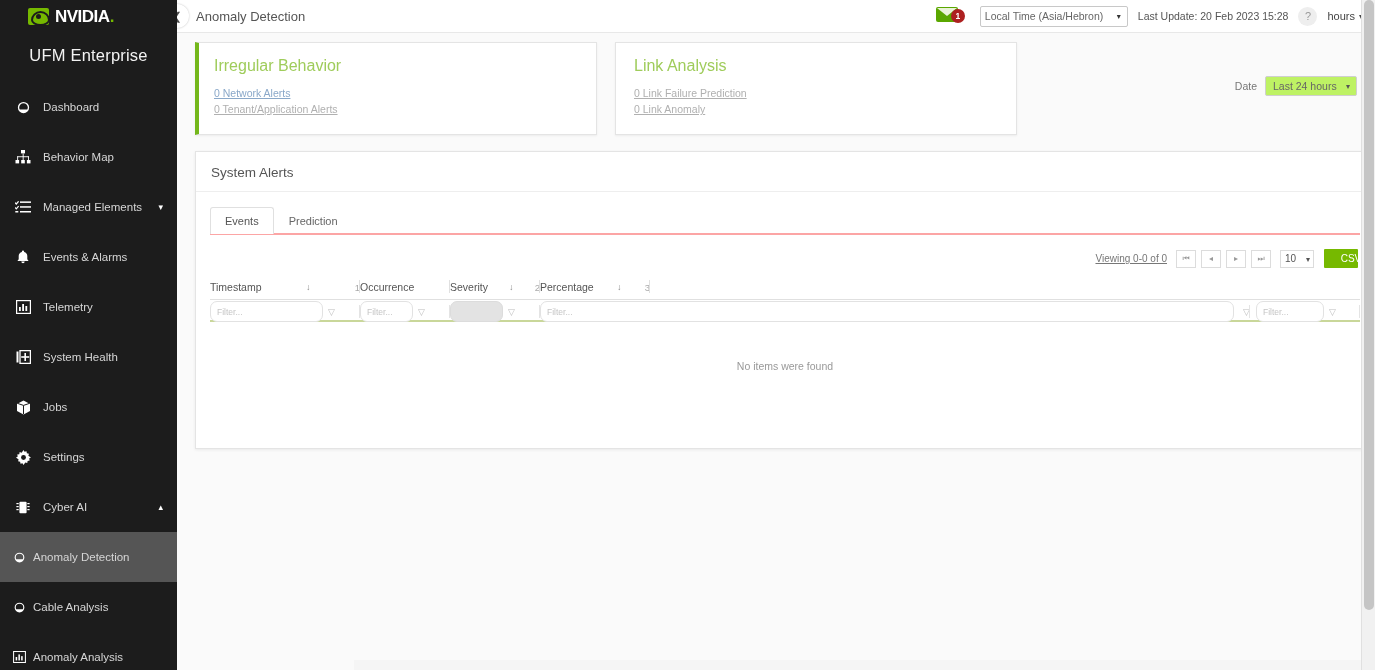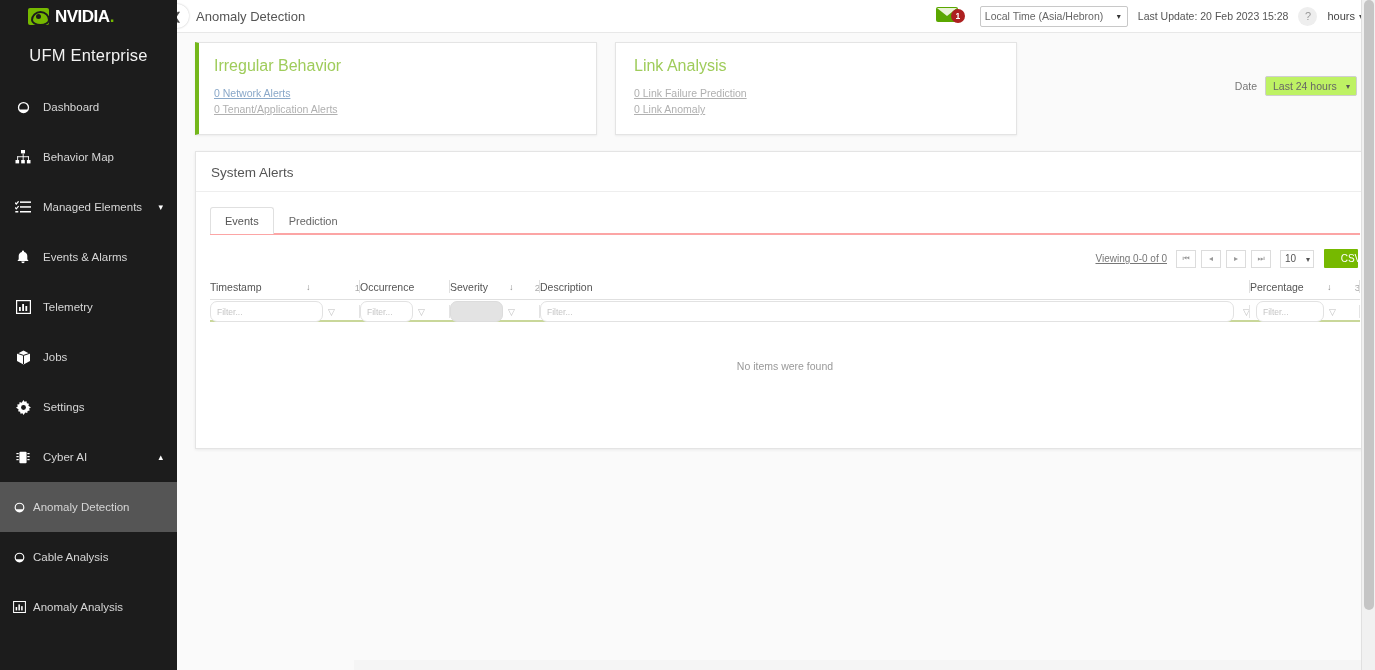--- a/index.html
+++ b/index.html
@@ -494,20 +494,31 @@
       <svg width="15" height="14" viewBox="0 0 15 14" fill="none">
           <rect x="0.6" y="0.6" width="13.8" height="12.8" stroke="#fff" stroke-width="1.2"></rect>
           <rect x="3" y="7" width="1.8" height="4" fill="#fff"></rect>
           <rect x="6.2" y="4" width="1.8" height="7" fill="#fff"></rect>
           <rect x="9.4" y="6" width="1.8" height="5" fill="#fff"></rect>
         </svg>
     </span>
     <span>Telemetry</span>
   </div>
 
+  <div class="nav-item">
+    <span class="ico">
+      <svg width="15" height="14" viewBox="0 0 15 14" fill="none">
+          <rect x="0.5" y="1.5" width="2" height="11" fill="#fff"></rect>
+          <rect x="4" y="0.6" width="10.4" height="12.8" stroke="#fff" stroke-width="1.3"></rect>
+          <rect x="8.4" y="3" width="1.6" height="8" fill="#fff"></rect>
+          <rect x="5.2" y="6.2" width="8" height="1.6" fill="#fff"></rect>
+        </svg>
+    </span>
+    <span>System Health</span>
+  </div>
 
   <div class="nav-item">
     <span class="ico">
       <svg width="15" height="15" viewBox="0 0 15 15" fill="#fff">
           <path d="M7.5 0.6L14 4v7l-6.5 3.4L1 11V4z"></path>
           <path d="M7.5 5.4L1.6 3.4M7.5 5.4l5.9-2M7.5 5.4v8.6" stroke="#1c1c1c" stroke-width="1"></path>
         </svg>
     </span>
     <span>Jobs</span>
   </div>
@@ -653,24 +664,20 @@
           <div class="th" style="width:90px">
             <span>Occurrence</span>
             <span class="sep"></span>
           </div>
           <div class="th" style="width:90px">
             <span>Severity</span>
             <span class="arrow">↓</span>
             <span class="sortnum">2</span>
             <span class="sep"></span>
           </div>
-          <div class="th" style="flex:1 1 auto">
-            <span>Description</span>
-            <span class="sep"></span>
-          </div>
           <div class="th" style="width:110px">
             <span>Percentage</span>
             <span class="arrow">↓</span>
             <span class="sortnum">3</span>
             <span class="sep"></span>
           </div>
         </div>
 
         <div class="tbl-filters">
           <div class="fcell" style="width:150px">

